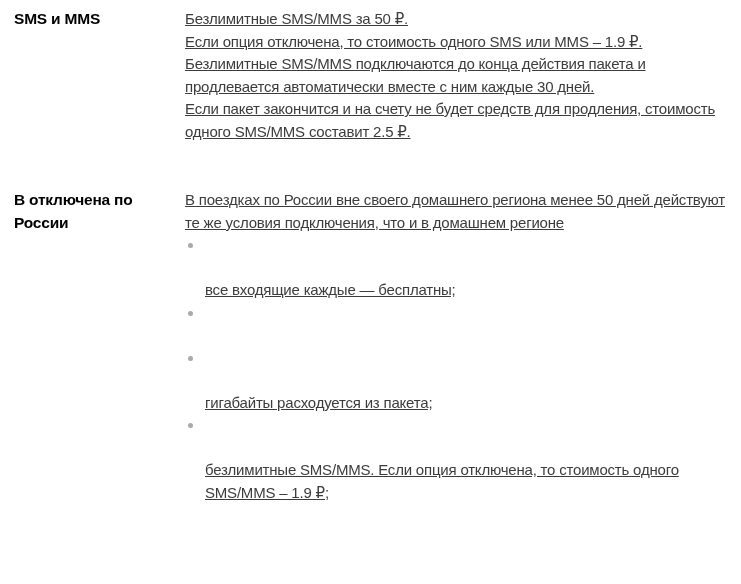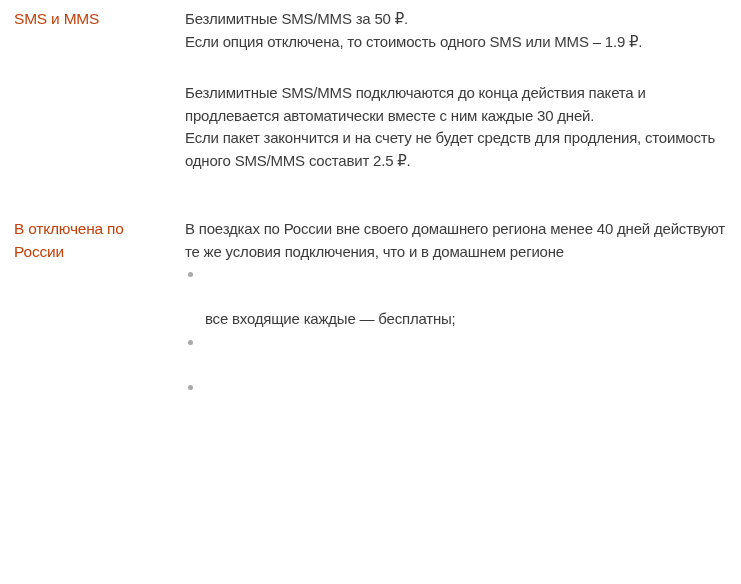--- a/index.html
+++ b/index.html
@@ -25,36 +25,36 @@
   }
   .section-row {
     display: grid;
     grid-template-columns: 171px 1fr;
     align-items: start;
   }
   .section-row.second {
     margin-top: 46px;
   }
   .section-label {
-    font-weight: normal;
+    font-weight: bold;
     font-size: 15.5px;
-    color: #c2410c;
+    color: #000000;
     line-height: 22.5px;
     padding-right: 10px;
   }
   .section-content {
     max-width: 550px;
     padding-right: 1px;
+    text-decoration: underline;
   }
   .para {
     margin: 0;
     white-space: pre-line;
   }
   .para.p-gap {
-    margin-top: 29px;
   }
   ul.bullet-list {
     margin: 0;
     padding: 0;
     list-style: none;
   }
   ul.bullet-list li {
     position: relative;
     padding-left: 20px;
     white-space: pre-line;
@@ -82,32 +82,38 @@
       <p class="para p-gap">Безлимитные SMS/MMS подключаются до конца действия пакета и
 продлевается автоматически вместе с ним каждые 30 дней.
 Если пакет закончится и на счету не будет средств для продления, стоимость
 одного SMS/MMS составит 2.5 ₽.</p>
     </div>
   </section>
 
   <section class="section-row second">
     <div class="section-label">В отключена по России</div>
     <div class="section-content">
-      <p class="para">В поездках по России вне своего домашнего региона менее 40 дней действуют
+      <p class="para">В поездках по России вне своего домашнего региона менее 50 дней действуют
 те же условия подключения, что и в домашнем регионе</p>
       <ul class="bullet-list">
         <li>
           <span class="bullet-dot"></span>
           <span>все входящие каждые — бесплатны;</span>
         </li>
         <li>
           <span class="bullet-dot"></span>
         </li>
         <li>
           <span class="bullet-dot"></span>
+          <span>гигабайты расходуется из пакета;</span>
+        </li>
+        <li>
+          <span class="bullet-dot"></span>
+          <span>безлимитные SMS/MMS. Если опция отключена, то стоимость одного
+SMS/MMS – 1.9 ₽;</span>
         </li>
         <li>
           
           
         </li>
       </ul>
 
     </div>
   </section>
 

